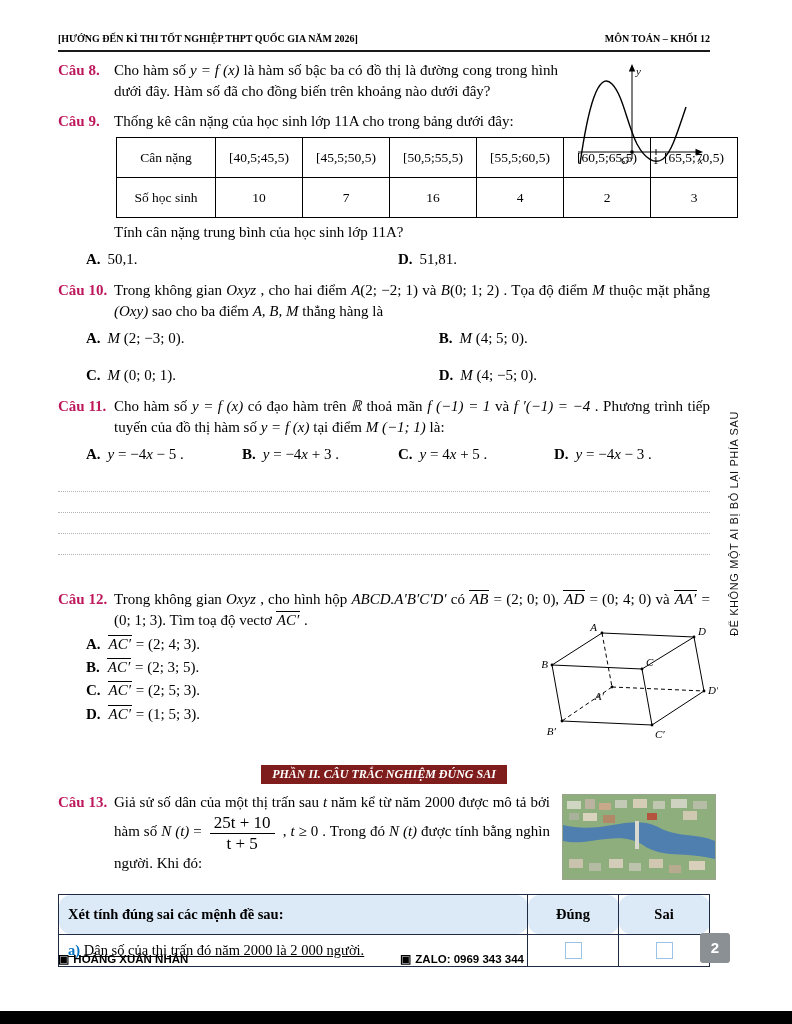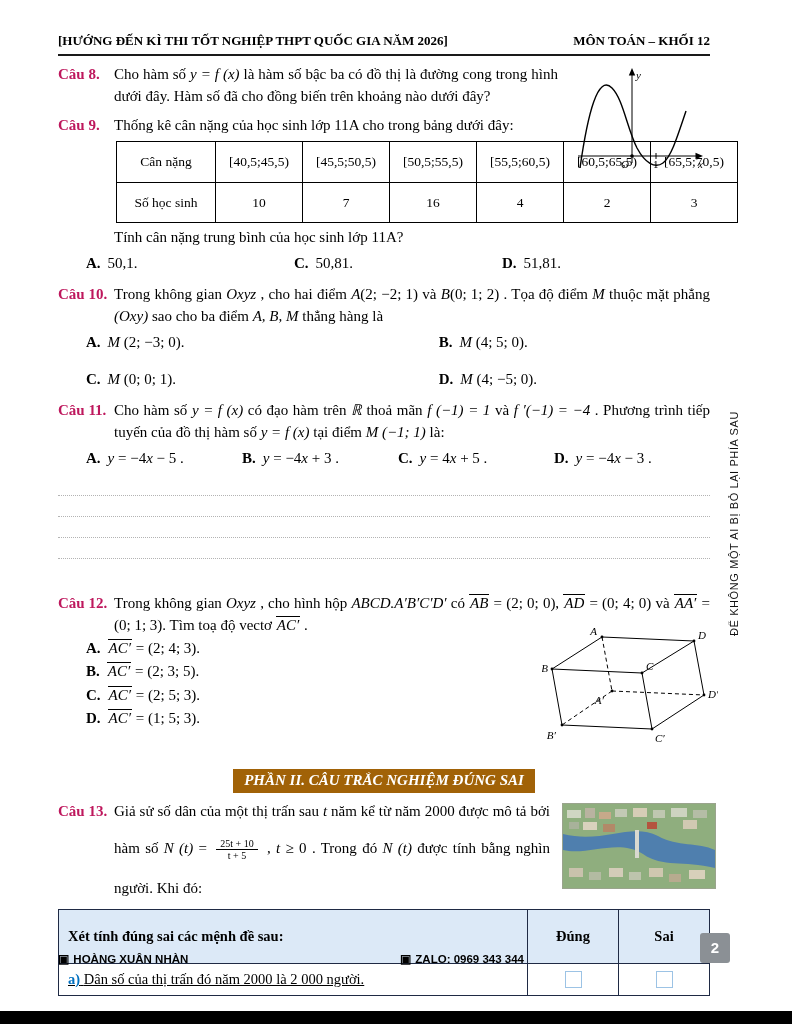--- a/index.html
+++ b/index.html
@@ -2,21 +2,21 @@
 <html><head>
 <meta charset="utf-8">
 <style>
   html,body{margin:0;padding:0;background:#d9d9d9;}
   .page{width:792px;height:1024px;position:relative;background:#ffffff;margin:0 auto;
         font-family:"Liberation Serif",serif;font-size:15px;line-height:1.42;color:#000;overflow:hidden;}
   .content{position:absolute;left:58px;top:32px;width:652px;}
 
   
   .header{display:flex;justify-content:space-between;align-items:flex-end;
-          font-weight:bold;font-size:13px;padding-bottom:4px;border-bottom:2.6px solid #1a1a1a;}
+          font-weight:bold;font-size:10px;padding-bottom:4px;border-bottom:2.6px solid #1a1a1a;}
 
   
   .q{position:relative;padding-left:56px;margin-top:8px;}
   .qlabel{position:absolute;left:0;top:0;color:#be185d;font-weight:bold;white-space:nowrap;}
   .qtext{text-align:justify;}
   .pr-fig{padding-right:152px;}
   .pr-fig2{padding-right:160px;}
   .it{font-style:italic;}
   .vec{font-style:italic;display:inline-block;border-top:1.2px solid #000;line-height:1.12;padding:0 1px;}
 
@@ -30,32 +30,32 @@
   
   table.stats{border-collapse:collapse;margin:5px 0 4px 2px;font-size:13.5px;}
   table.stats td{border:1px solid #000;text-align:center;padding:10px 5px;height:19px;min-width:76px;}
   table.stats td.first{min-width:88px;}
 
   
   .answer-lines{margin:4px 0 6px 0;}
   .dotline{height:20px;border-bottom:1.6px dotted #b3b3b3;}
 
   
-  .banner{margin:12px auto 4px auto;width:fit-content;background:#a16207;color:#fff;
-          font-weight:bold;font-style:italic;font-size:15px;padding:1px 11px;}
-
-  
-  .frac{display:inline-block;vertical-align:middle;text-align:center;font-size:10px;line-height:1.15;margin:16px 4px;}
+  .banner{margin:12px auto 4px auto;width:fit-content;background:#7f1d1d;color:#fff;
+          font-weight:bold;font-style:italic;font-size:12px;padding:1px 11px;}
+
+  
+  .frac{display:inline-block;vertical-align:middle;text-align:center;font-size:17px;line-height:1.15;margin:0 4px;}
   .fnum{display:block;border-bottom:1.1px solid #000;padding:0 4px;}
   .fden{display:block;}
 
   
   table.tf{border-collapse:collapse;width:100%;margin-top:10px;font-size:14.5px;}
   table.tf th,table.tf td{border:1px solid #1f2a44;}
-  table.tf th{background:#dce9f7;font-weight:bold;padding:16px 9px;text-align:left;}
+  table.tf th{background:#dce9f7;font-weight:bold;padding:9px 9px;text-align:left;border-radius:12px;}
   table.tf th.c{text-align:center;width:72px;}
   table.tf td{padding:3px 9px;height:25px;text-decoration:underline;}
   table.tf td.c{text-align:center;}
   .marker{color:#0070c0;font-weight:bold;}
   .chk{width:15px;height:15px;border:1.4px solid #9cc3e5;margin:0 auto;background:#fff;}
 
   
   .fig{position:absolute;}
   .fig-graph{right:2px;top:2px;}
   .fig-box{right:-8px;top:34px;}
@@ -130,21 +130,20 @@
             <td>16</td>
             <td>4</td>
             <td>2</td>
             <td>3</td>
           </tr>
         </tbody>
       </table>
       <div class="qtext">Tính cân nặng trung bình của học sinh lớp 11A?</div>
       <div class="opts-row">
         <div class="opt"><span class="olabel">A.</span><span>50,1.</span></div>
-        <div class="opt"><span class="olabel">C.</span><span>50,81.</span></div>
         <div class="opt"><span class="olabel">D.</span><span>51,81.</span></div>
       </div>
     </div>
 
     <div class="q">
       <span class="qlabel">Câu 10.</span>
       <div class="qtext"><span>Trong không gian </span><span class="it">Oxyz</span><span> , cho hai điểm </span><span class="it">A</span><span>(2; −2; 1) và </span><span class="it">B</span><span>(0; 1; 2) . Tọa độ điểm </span><span class="it">M</span><span>  thuộc mặt phẳng </span><span class="it">(Oxy)</span><span> sao cho ba điểm </span><span class="it">A, B, M</span><span> thẳng hàng là</span></div>
       <div class="opts-grid">
         <div class="opt"><span class="olabel">A.</span><span><span class="it">M</span><span> (2; −3; 0).</span></span></div>
         <div class="opt"><span class="olabel">B.</span><span><span class="it">M</span><span> (4; 5; 0).</span></span></div>

